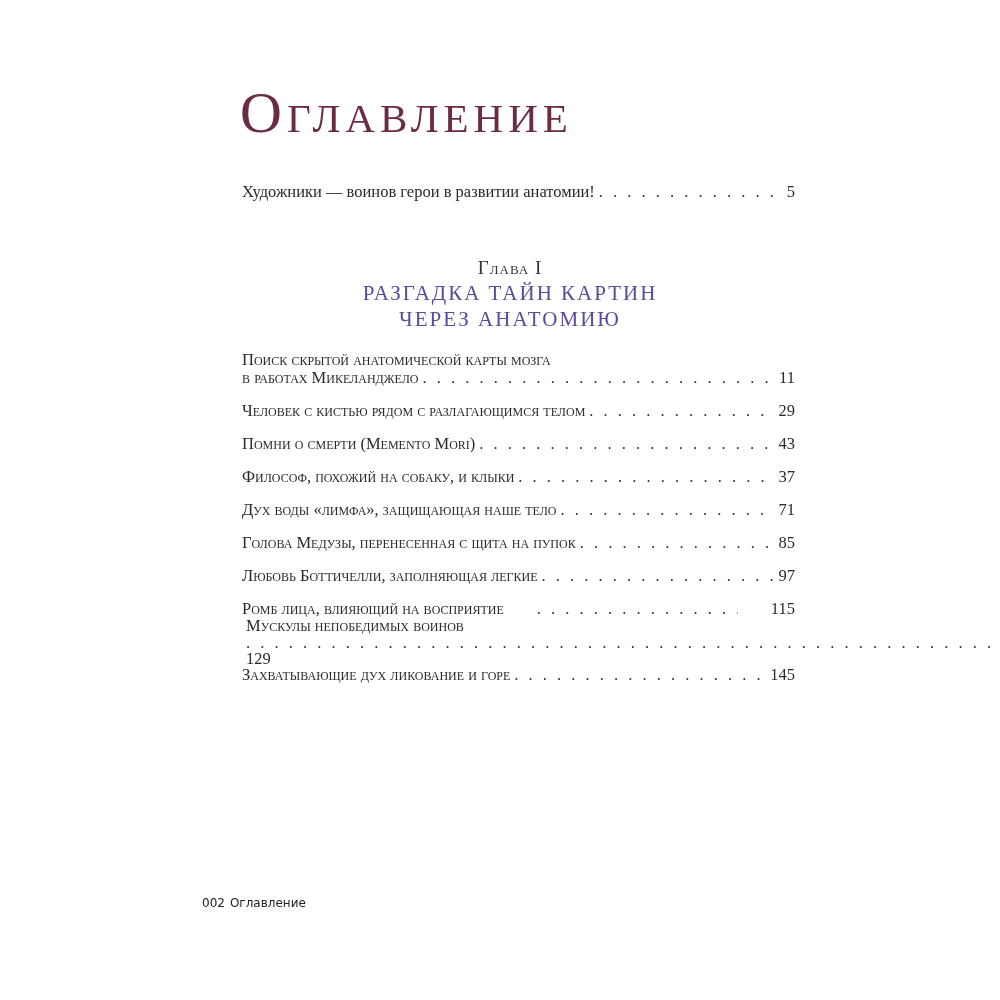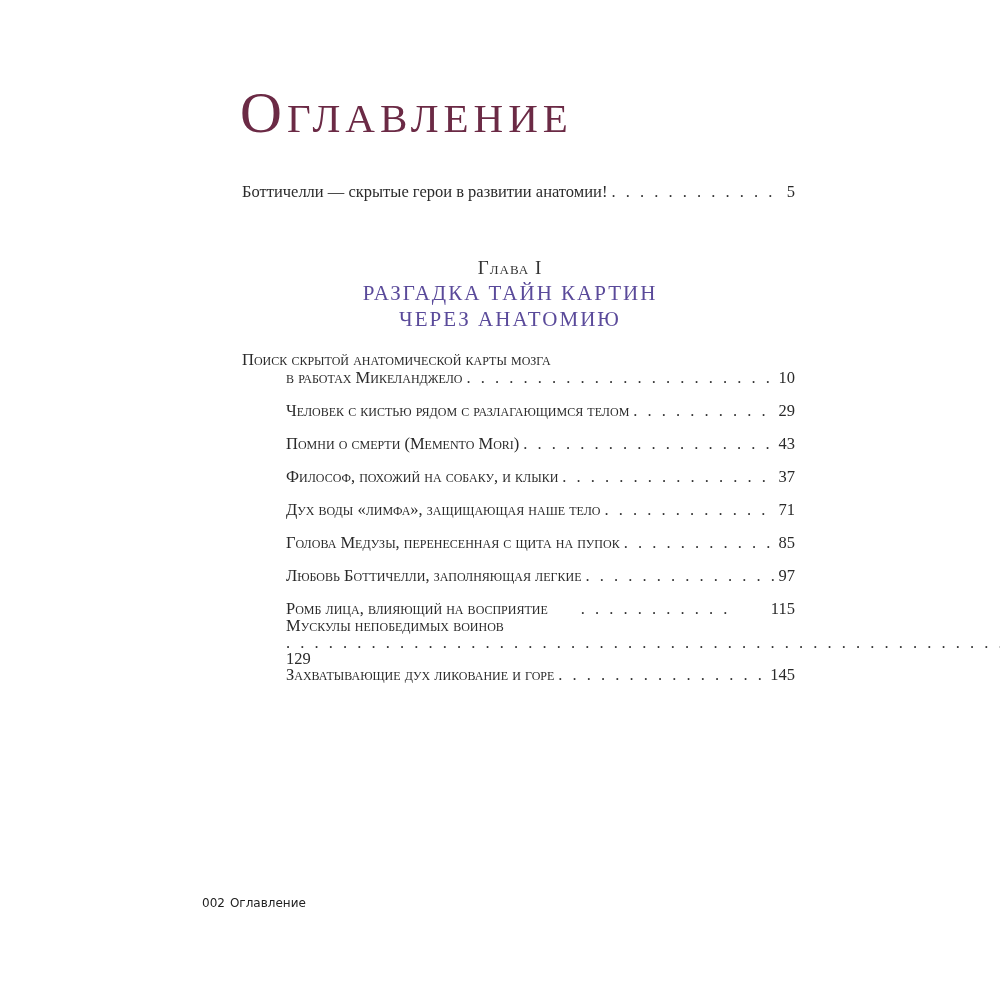--- a/index.html
+++ b/index.html
@@ -10,21 +10,21 @@
       font-size: 58px; color: #6b2a45; letter-spacing: 5px;
       font-variant: small-caps; line-height: 1;
     }
     .toc-line {
       position: absolute; left: 242px; width: 553px;
       display: flex; align-items: baseline;
       font-family: "Liberation Serif", serif; font-size: 16.5px; color: #2a2a2a;
       line-height: 1;
     }
     .toc-line .txt { white-space: nowrap; }
-    .toc-line .sc { font-variant: small-caps; margin-left: 44px; }
+    .toc-line .sc { font-variant: small-caps; }
     .toc-line .dots {
       flex: 1; overflow: hidden; white-space: nowrap; margin: 0 4px;
       letter-spacing: 7.5px; color: #333;
     }
     .toc-line .dots::before {
       content: ". . . . . . . . . . . . . . . . . . . . . . . . . . . . . . . . . . . . . . . . . . . . . . . . . . . . . . . . . . . . . . . . . . . . . . . . . . .";
       letter-spacing: 0.5px; word-spacing: 5px;
     }
     .toc-line .num { white-space: nowrap; }
     .chapter-head { position: absolute; left: 360px; width: 300px; top: 256px; text-align: center; }
@@ -43,38 +43,38 @@
       font-family: "DejaVu Sans", sans-serif; font-size: 12px; color: #222;
       display: flex; gap: 5px;
     }
   </style>
 </head>
 <body>
 
 <div class="title">Оглавление</div>
 
 <div class="toc-line" style="top:184px;">
-  <span class="txt">Боттичелли — скрытые герои в развитии анатомии!</span>
+  <span class="txt">Художники — воинов герои в развитии анатомии!</span>
   <span class="dots"></span>
   <span class="num">5</span>
 </div>
 
 <div class="chapter-head">
   <div class="chapter-num">Глава I</div>
   <div class="chapter-title">Разгадка тайн картин</div>
   <div class="chapter-title">через анатомию</div>
 </div>
 
 <div class="entry-multiline" style="top:350px;">
   <span class="sc" style="font-variant:small-caps;margin-top:12px;">Поиск скрытой анатомической карты мозга</span>
 </div>
 <div class="toc-line" style="top:370px;">
   <span class="txt sc">в работах Микеланджело</span>
   <span class="dots"></span>
-  <span class="num">10</span>
+  <span class="num">11</span>
 </div>
 
 <div class="toc-line" style="top:403px;">
   <span class="txt sc">Человек с кистью рядом с разлагающимся телом</span>
   <span class="dots"></span>
   <span class="num">29</span>
 </div>
 
 <div class="toc-line" style="top:436px;">
   <span class="txt sc">Помни о смерти (Memento Mori)</span>

